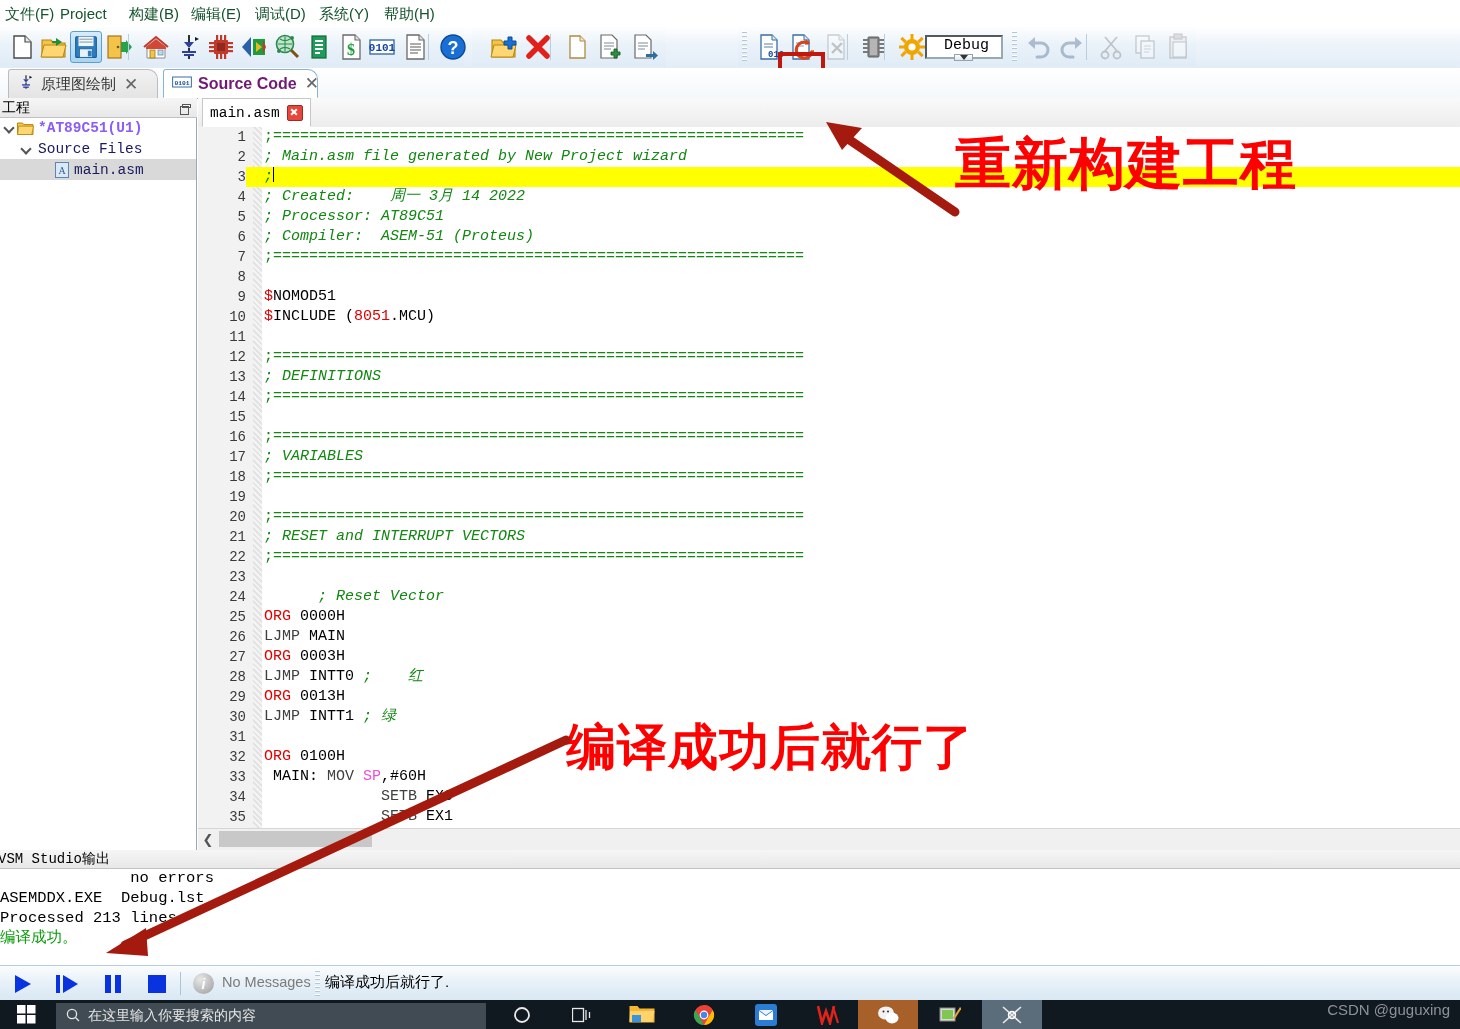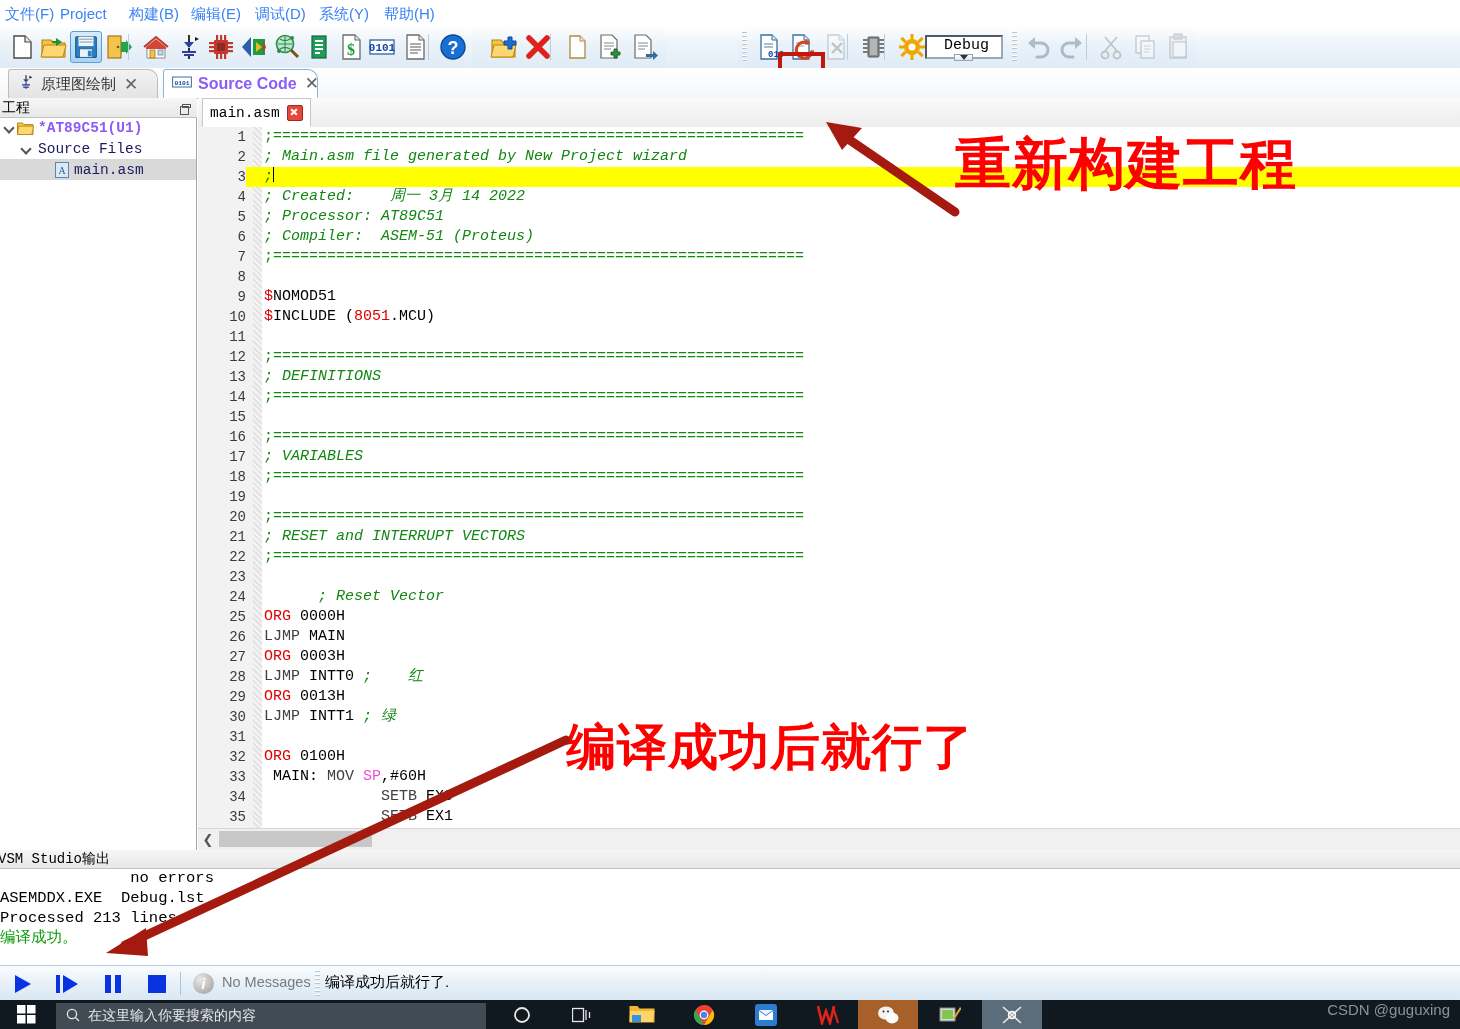--- a/index.html
+++ b/index.html
@@ -8,21 +8,21 @@
     font-family:"Liberation Sans","DejaVu Sans",sans-serif;
     background:#ffffff;
     -webkit-font-smoothing:none;
   }
   .app{position:absolute;left:0;top:0;width:1460px;height:1029px;}
 
   
   .menubar{position:absolute;left:0;top:0;width:1460px;height:27px;background:#ffffff;}
   .menubar .mi{
     position:absolute;top:3px;height:21px;line-height:21px;
-    font-size:15px;color:#3b82f6;padding:0 5px;white-space:nowrap;
+    font-size:15px;color:#14532d;padding:0 5px;white-space:nowrap;
   }
 
   
   .toolbarstrip{position:absolute;left:0;top:27px;width:1460px;height:41px;
     background:linear-gradient(to bottom,#ffffff 0%,#eef4fa 40%,#e3edf7 100%);
     border-bottom:1px solid #a8c6df;}
   .tbgroup{position:absolute;top:0;height:40px;
     background:linear-gradient(to bottom,#fdfefe 0%,#eaf2f9 45%,#dfebf6 100%);}
   .tbbtn{position:absolute;top:4px;width:32px;height:32px;}
   .tbsep{position:absolute;top:7px;width:1px;height:26px;background:#b9cfdf;}
@@ -45,21 +45,21 @@
   
   .tabstrip{position:absolute;left:0;top:68px;width:1460px;height:30px;
      background:linear-gradient(to bottom,#ffffff,#f4f8fb);border-bottom:1px solid #8bb3d4;}
   .tab{position:absolute;bottom:0;height:29px;display:flex;align-items:center;
      padding:0 8px;box-sizing:border-box;}
   .tab.inactive{background:linear-gradient(to bottom,#f2f2f2,#e4e4e4);
      border:1px solid #bcbcbc;border-bottom:none;border-radius:3px 10px 0 0;color:#333;}
   .tab.active{background:#ffffff;border:1px solid #8bb3d4;border-bottom:1px solid #fff;
      border-radius:3px 10px 0 0;color:#1a4f9c;font-weight:bold;}
   .tab .tlabel{font-size:15px;white-space:nowrap;}
-  .tab.active .tlabel{color:#8b5cf6;font-size:16px;}
+  .tab.active .tlabel{color:#701a75;font-size:16px;}
   .tab .xc{margin-left:8px;font-size:17px;color:#666;line-height:1;}
 
   
   .treepanel{position:absolute;left:0;top:98px;width:197px;height:752px;
      background:#fff;border-right:1px solid #9aa8b4;box-sizing:border-box;}
   .treehdr{position:absolute;left:0;top:0;width:197px;height:19px;
      background:linear-gradient(to bottom,#f6f6f6,#e8e8e8);border-bottom:1px solid #c2c2c2;}
   .treehdr .t{position:absolute;left:2px;top:1px;font-size:14px;color:#000;}
   .treehdr .dock{position:absolute;right:6px;top:3px;width:11px;height:11px;}
   .treebody{position:absolute;left:0;top:19px;width:196px;bottom:0;overflow:hidden;}

